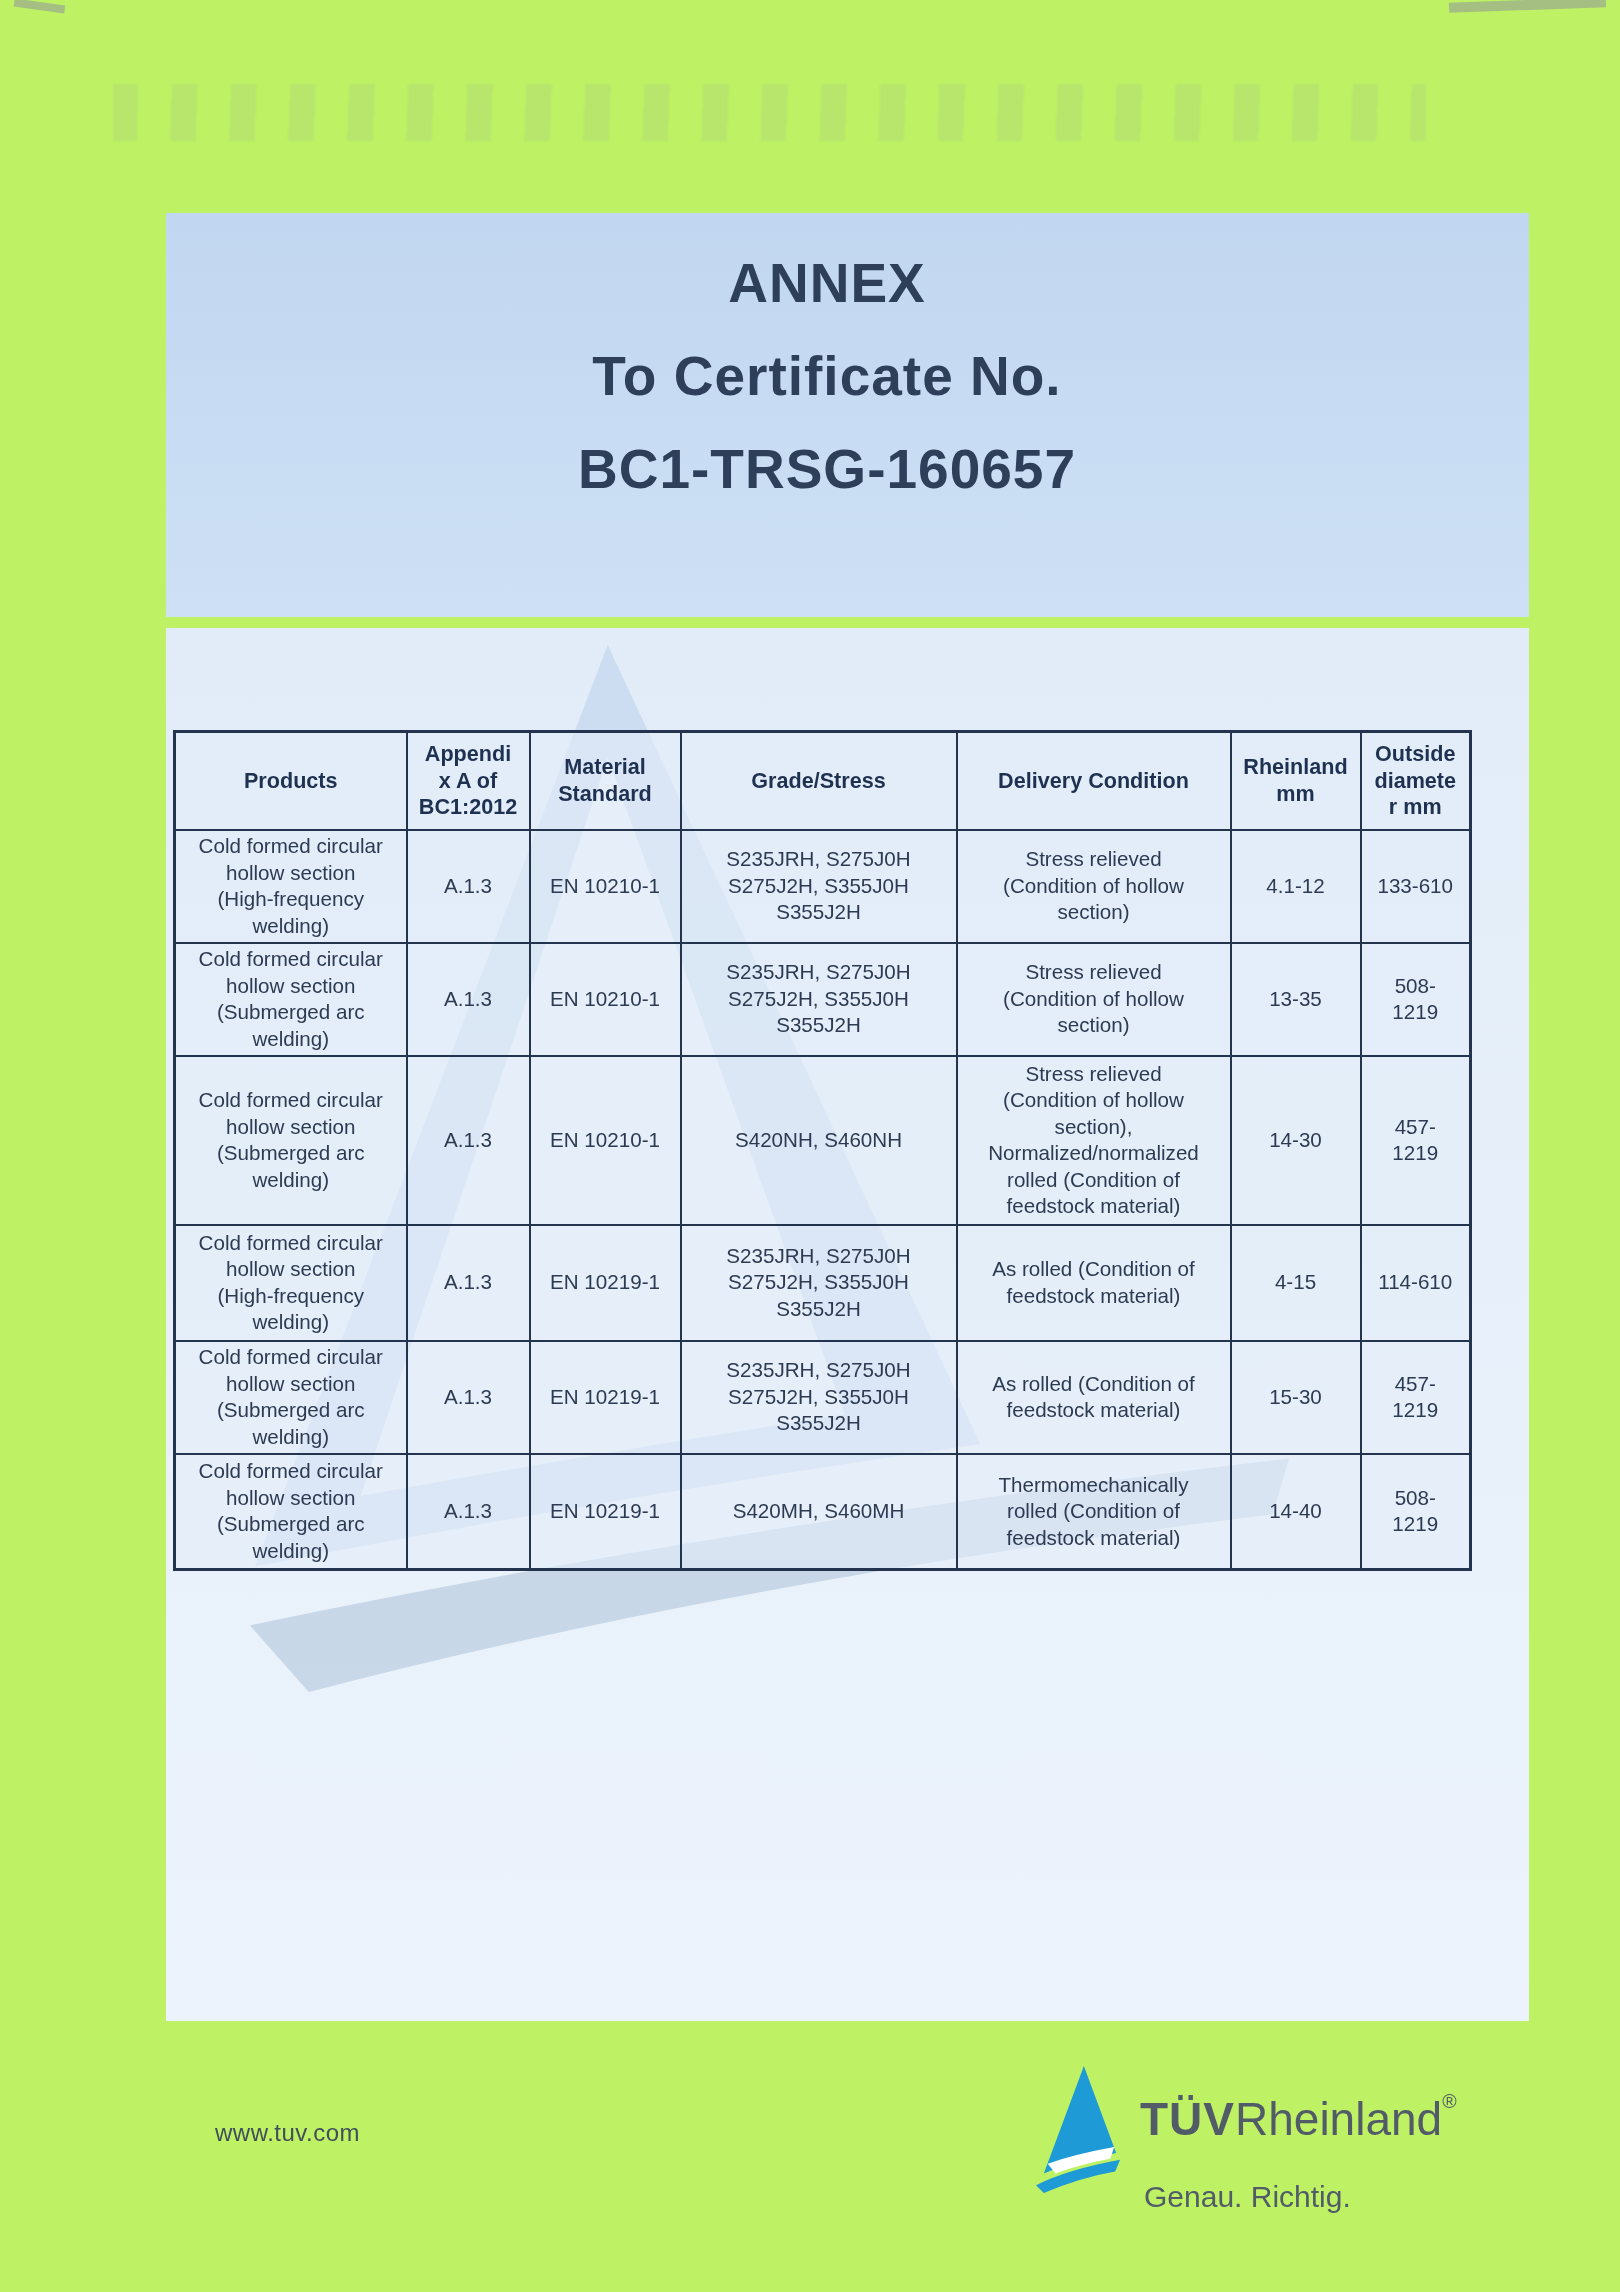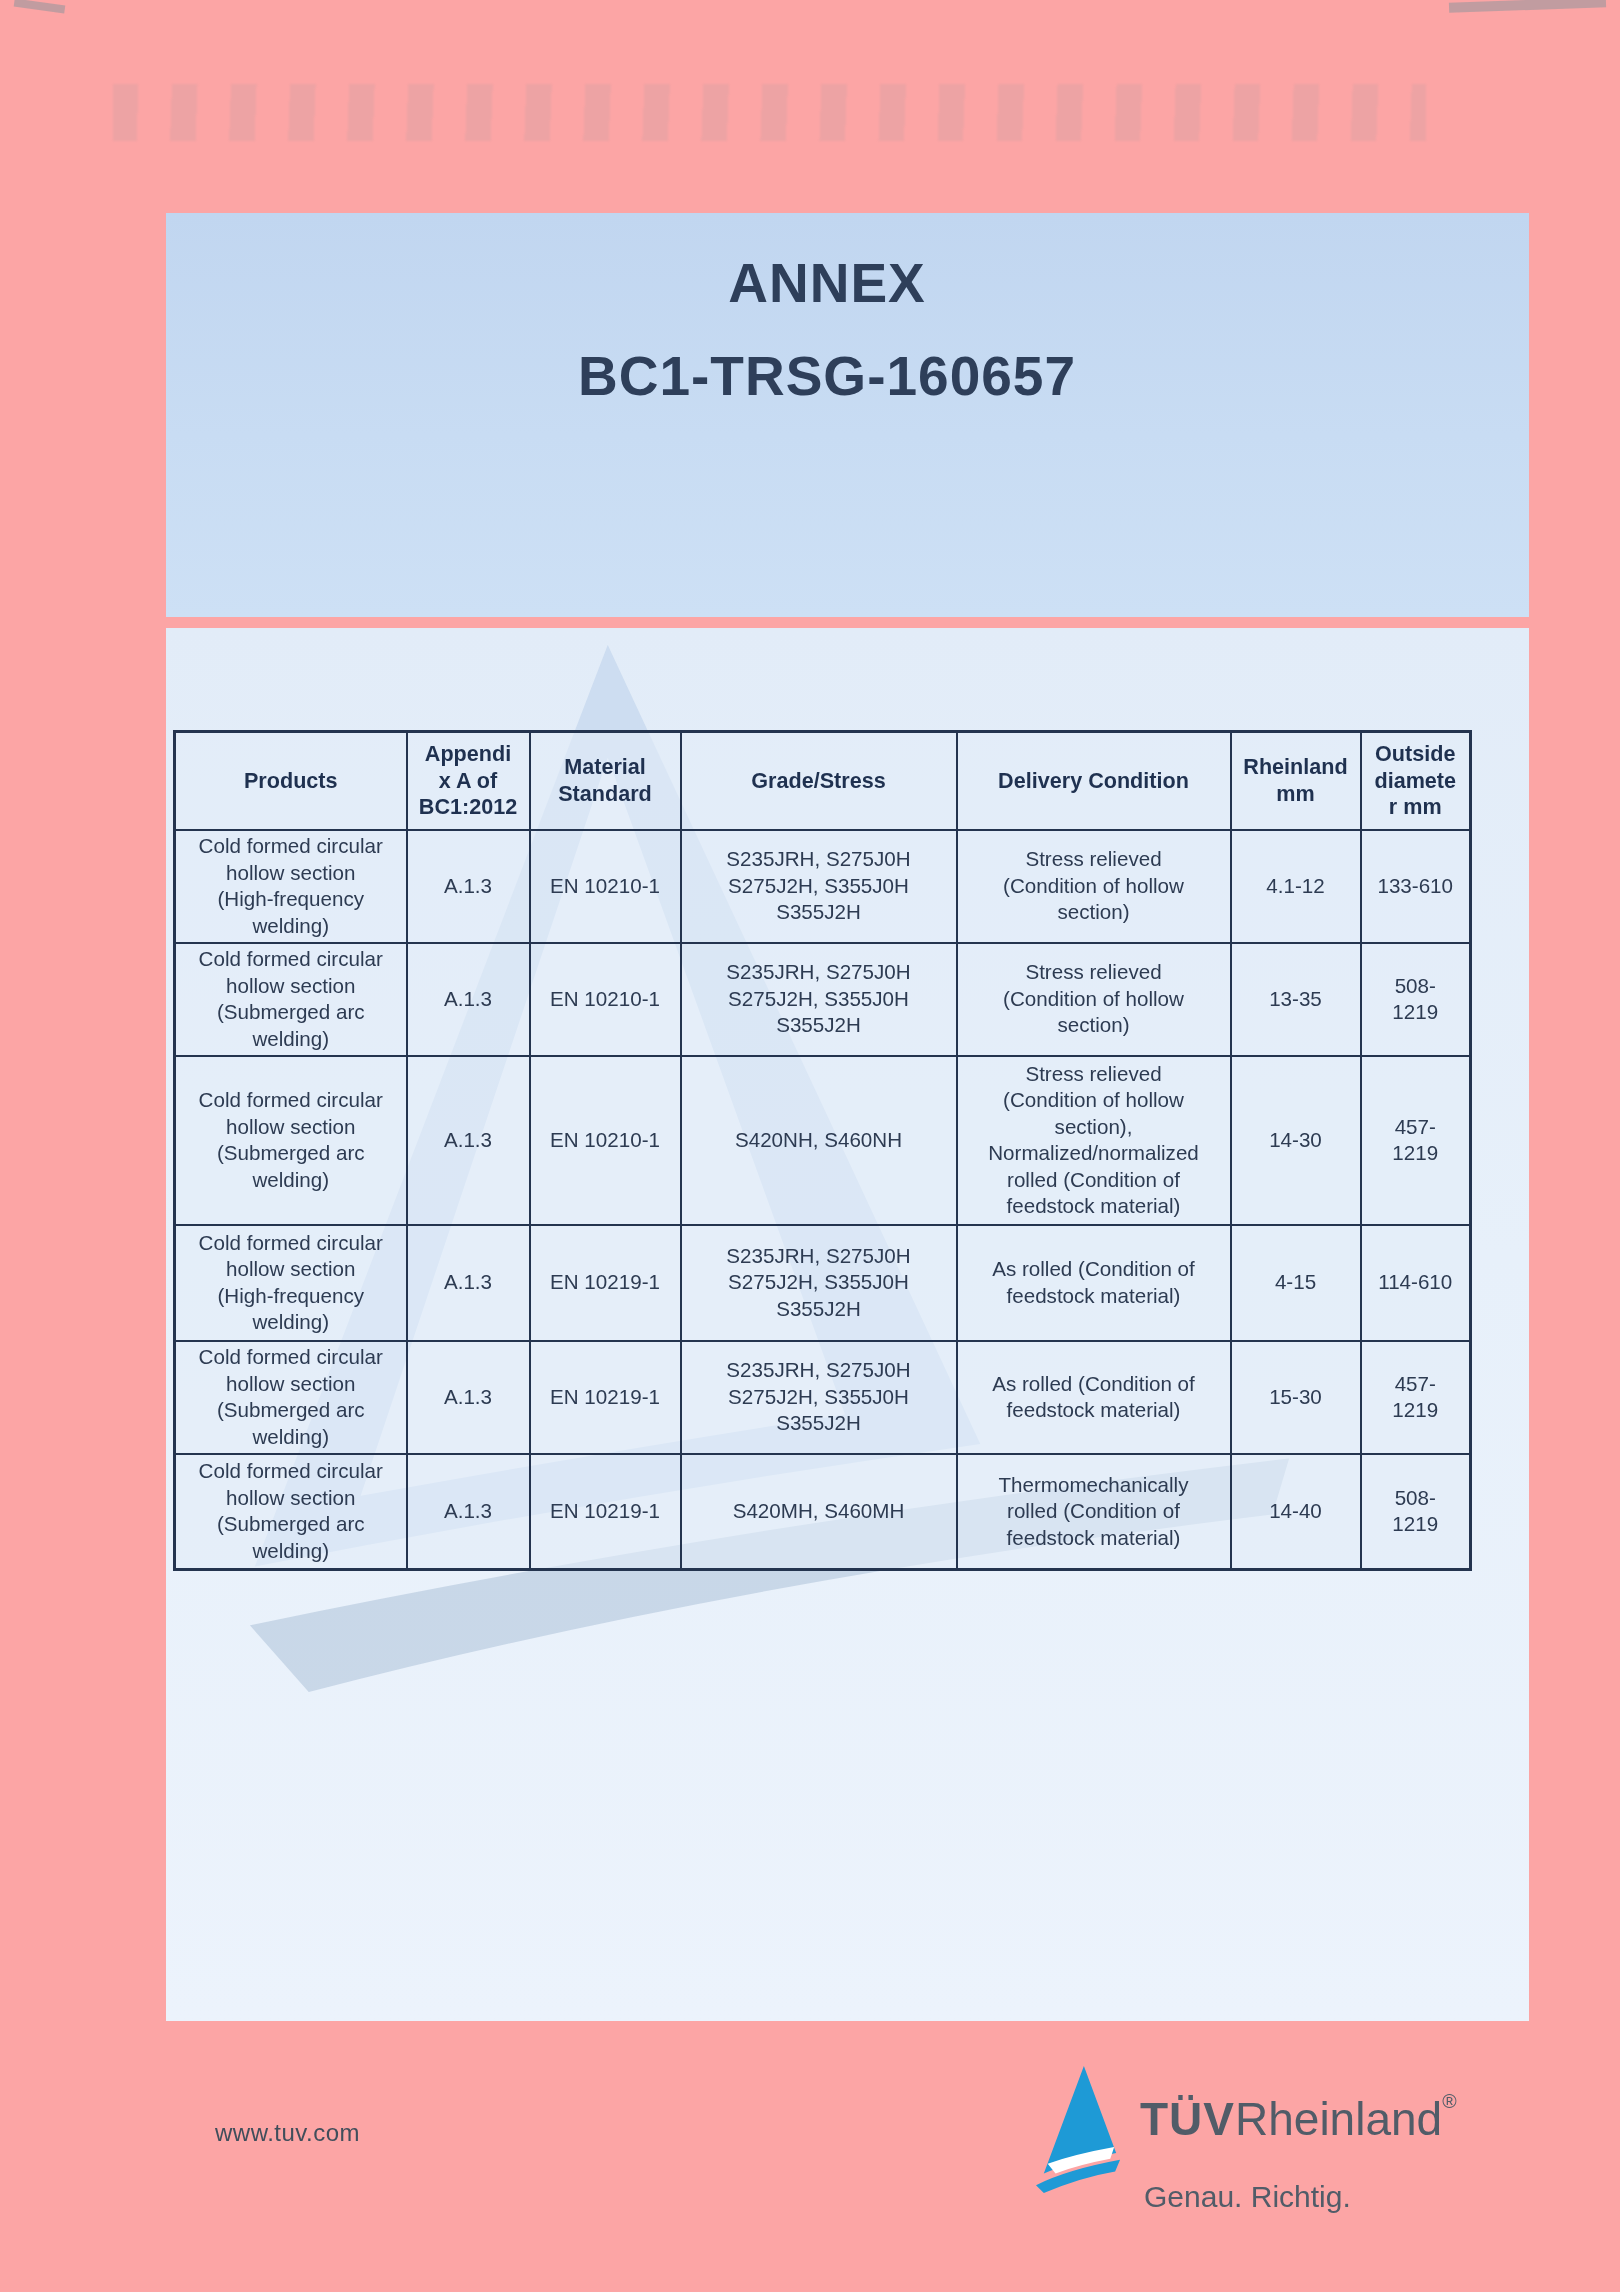--- a/index.html
+++ b/index.html
@@ -1,17 +1,17 @@
 <!DOCTYPE html>
 <html><head>
 <meta charset="utf-8">
 <style>
   html, body { margin:0; padding:0; background:#ffffff; }
   .page {
-    position:relative; width:1620px; height:2293px; background:#fca5a5;
+    position:relative; width:1620px; height:2293px; background:#bef264;
     font-family:"Liberation Sans", sans-serif; overflow:hidden;
   }
 
   
   .scan-streaks {
     position:absolute; left:113px; top:84px; width:1313px; height:57px;
     background:repeating-linear-gradient(92deg, rgba(150,155,162,0.14) 0 25.5px, rgba(255,255,255,0) 25.5px 59px);
     filter:blur(1px);
   }
   .corner-mark { position:absolute; background:#8f959c; opacity:.55; }
@@ -78,20 +78,21 @@
 
 <div class="page">
 
   <div class="scan-streaks"></div>
   <div class="corner-mark left"></div>
   <div class="corner-mark right"></div>
 
   <div class="band-top">
     <div class="title-block">
       <div>ANNEX</div>
+      <div>To Certificate No.</div>
       <div>BC1-TRSG-160657</div>
     </div>
   </div>
 
   <div class="area-main"></div>
   <svg class="watermark" width="1098" height="1108" viewBox="0 0 1120 1130">
     <path d="M420 10 L60 950 Q430 878 800 825 Z" fill="#b7ceea" opacity="0.5"></path>
     <path d="M420 125 L168 878 Q435 830 662 795 Z" fill="#e9f1fb"></path>
     <path d="M55 1010 Q560 905 1115 840 L1098 897 Q560 962 115 1078 Z" fill="#a8bdd6" opacity="0.5"></path>
   </svg>

